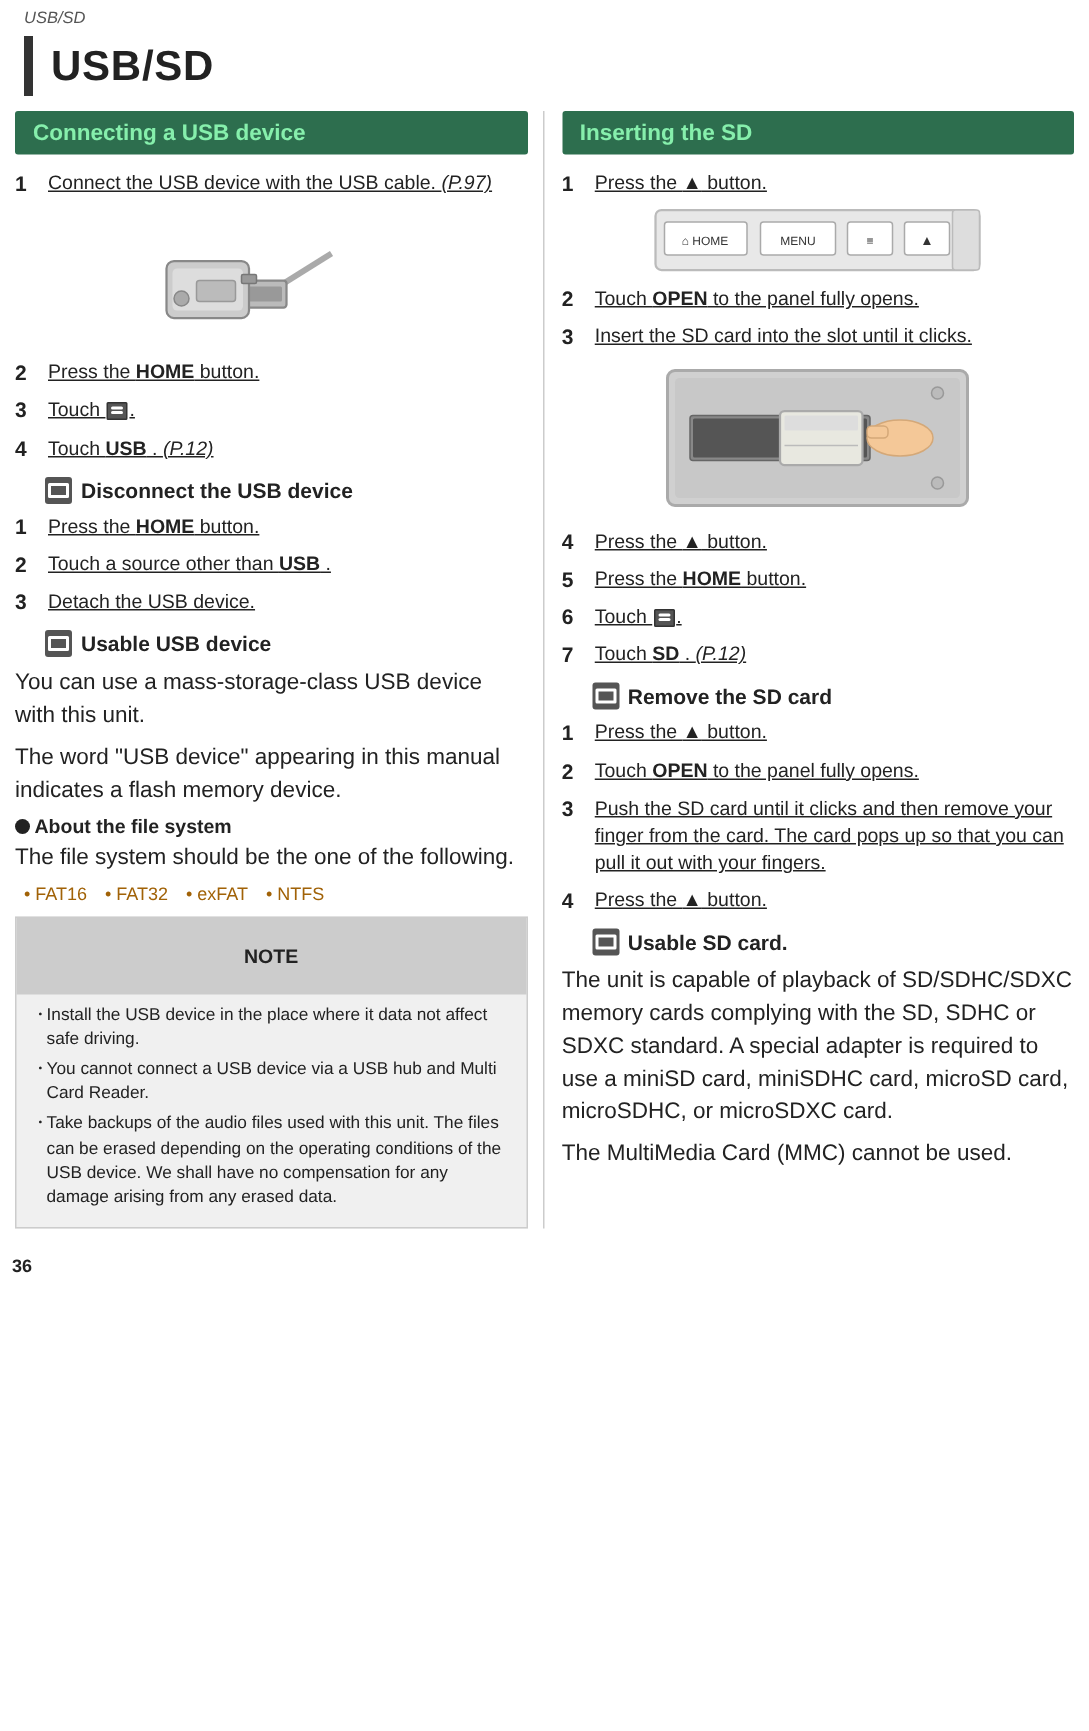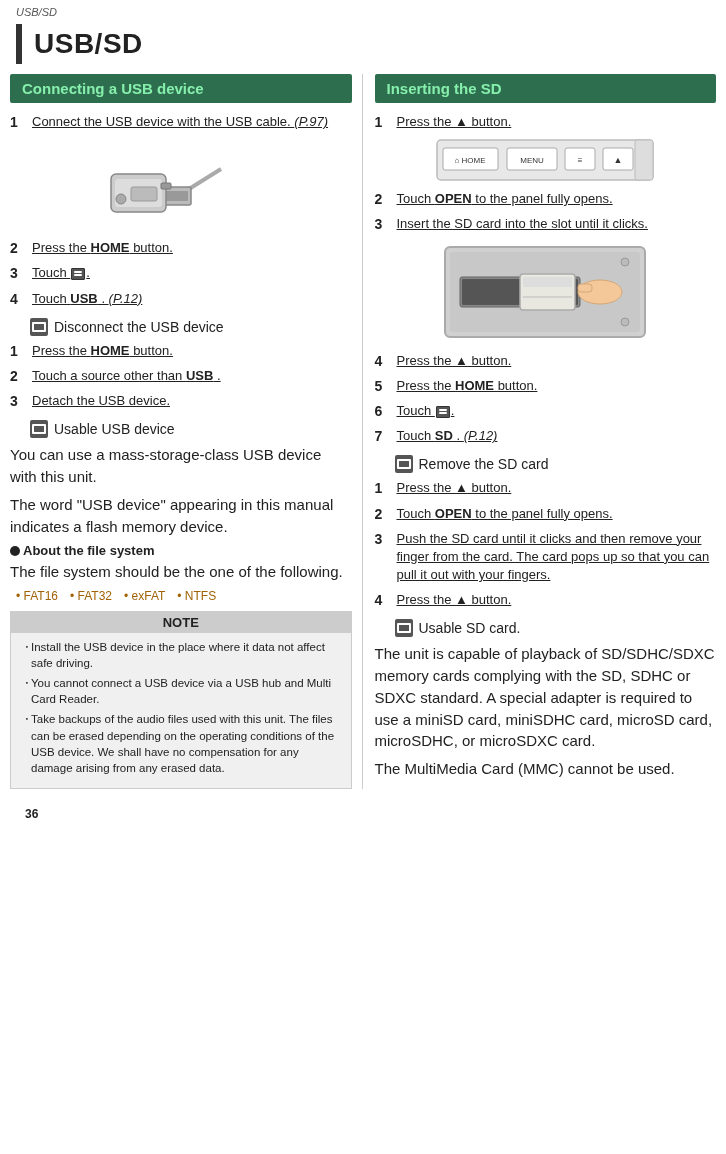--- a/index.html
+++ b/index.html
@@ -69,21 +69,21 @@
     }
     .bold-word {
       font-weight: bold;
     }
     .italic-ref {
       font-style: italic;
     }
     .sub-section-header {
       display: flex;
       align-items: center;
-      font-weight: normal;
+      font-weight: bold;
       font-size: 14px;
       margin: 10px 0 6px 0;
       padding-left: 20px;
     }
     .sub-section-icon {
       display: inline-block;
       width: 18px;
       height: 18px;
       background: #555;
       border-radius: 2px;
@@ -140,21 +140,21 @@
       padding: 8px 10px;
       margin-top: 8px;
     }
     .note-title {
       font-weight: bold;
       font-size: 13px;
       margin-bottom: 5px;
       text-align: center;
       background: #ccc;
       margin: -8px -10px 6px -10px;
-      padding: 3px 0;
+      padding: 18px 0;
     }
     .note-item {
       font-size: 11.5px;
       line-height: 1.4;
       margin-bottom: 4px;
       padding-left: 10px;
       position: relative;
     }
     .note-item::before {
       content: '・';
@@ -200,21 +200,21 @@
       position: absolute;
       top: 2px; left: 2px; right: 2px;
       height: 2px;
       background: #fff;
       border-radius: 1px;
       box-shadow: 0 3px 0 #fff;
     }
     .page-number {
       font-size: 12px;
       font-weight: bold;
-      padding: 8px 25px;
+      padding: 8px 8px;
       margin-top: 10px;
     }
   </style>
 </head>
 <body>
 
 <div class="page-label">USB/SD</div>
 <div class="page-title">USB/SD</div>
 
 <div class="main-content">

